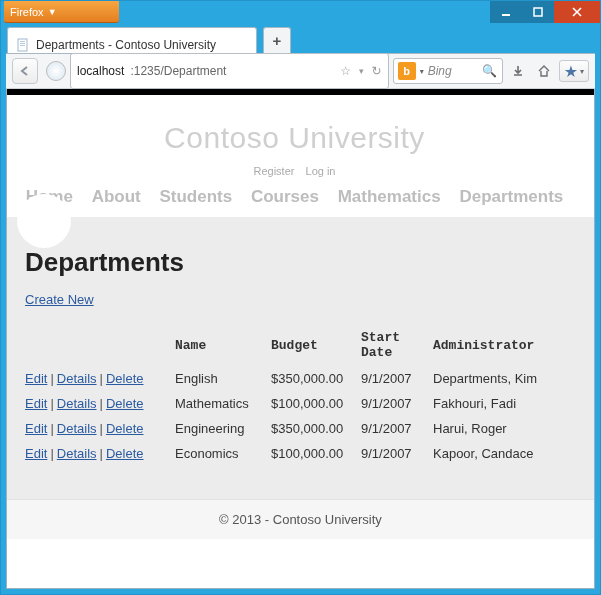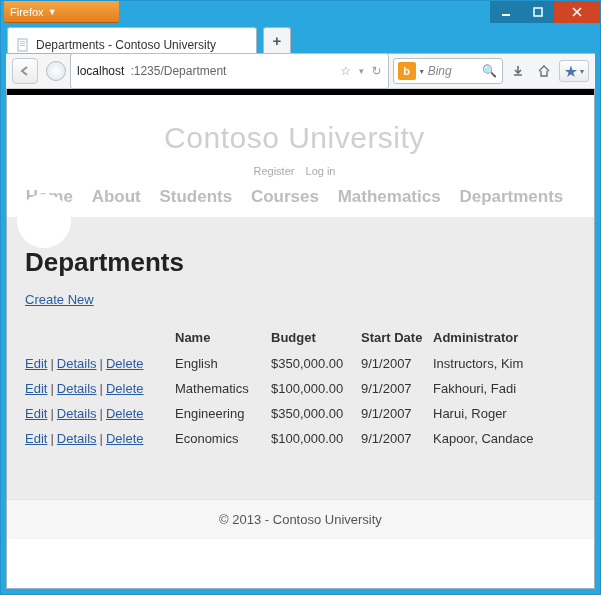--- a/index.html
+++ b/index.html
@@ -40,21 +40,21 @@
   .authlinks { margin-top:10px; font-size:11px; color:#aaa; }
   .authlinks a { color:#aaa; text-decoration:none; margin:0 4px; }
   .navmenu { text-align:center; margin-top:10px; font-size:17px; font-weight:600; color:#bdbdbd; }
   .navmenu a { color:#bdbdbd; text-decoration:none; margin:0 7px; }
   .curve { position:relative; height:22px; background:#ececec; }
   .curve::before { content:""; position:absolute; left:10px; top:-23px; width:54px; height:54px; background:#fff; border-radius:50%; }
   .content { background:#ececec; padding: 8px 18px 24px 18px; min-height:260px; }
   .h1 { font-size:26px; font-weight:700; color:#222; margin-bottom:12px; }
   .createlink { font-size:13px; color:#2a5aa0; text-decoration:underline;margin-top:40px; }
   table.depts { margin-top:18px; border-collapse:collapse; font-size:13px; color:#333; }
-  table.depts th { text-align:left; font-weight:700; color:#333; padding: 4px 10px 6px 0; }
+  table.depts th { text-align:left; font-weight:700; color:#333; padding: 4px 10px 6px 0; font-family: Liberation Mono, monospace; }
   table.depts td { padding: 5px 10px 5px 0; vertical-align: middle; }
   .actions a { color:#2a5aa0; text-decoration:underline; }
   .actions .sep { color:#555; padding:0 3px; }
   .footer { text-align:center; font-size:13px; color:#555; background:#f6f6f6; padding:12px 0; border-top:1px solid #e3e3e3; }
 </style>
 </head>
 <body>
 <div class="window">
 
   <div class="titlebar">
@@ -162,21 +162,21 @@
               <th style="width:72px">Start Date</th>
               <th>Administrator</th>
             </tr>
           </thead>
           <tbody id="dept-rows">
               <tr>
                 <td class="actions"><a href="#">Edit</a><span class="sep">|</span><a href="#">Details</a><span class="sep">|</span><a href="#">Delete</a></td>
                 <td>English</td>
                 <td>$350,000.00</td>
                 <td>9/1/2007</td>
-                <td>Instructors, Kim</td>
+                <td>Departments, Kim</td>
               </tr>
               <tr>
                 <td class="actions"><a href="#">Edit</a><span class="sep">|</span><a href="#">Details</a><span class="sep">|</span><a href="#">Delete</a></td>
                 <td>Mathematics</td>
                 <td>$100,000.00</td>
                 <td>9/1/2007</td>
                 <td>Fakhouri, Fadi</td>
               </tr>
               <tr>
                 <td class="actions"><a href="#">Edit</a><span class="sep">|</span><a href="#">Details</a><span class="sep">|</span><a href="#">Delete</a></td>

